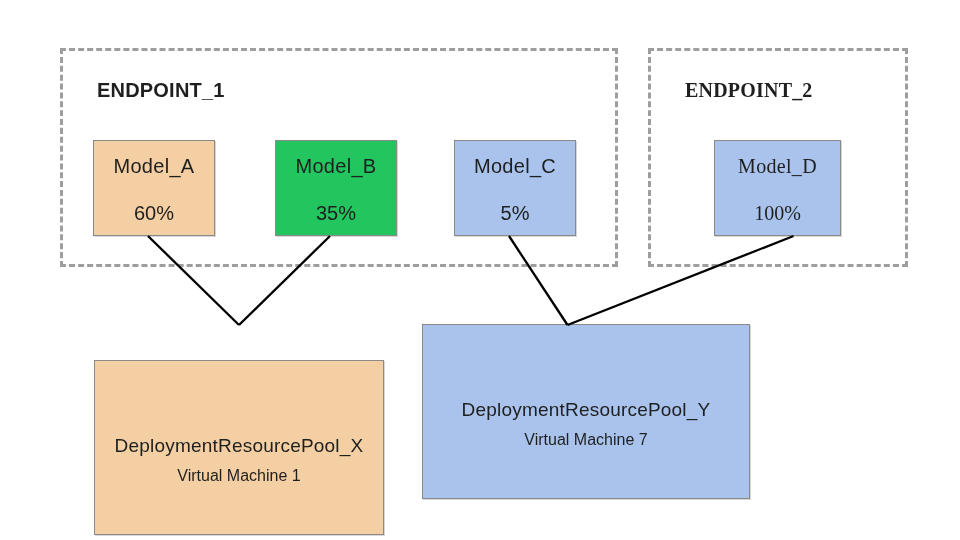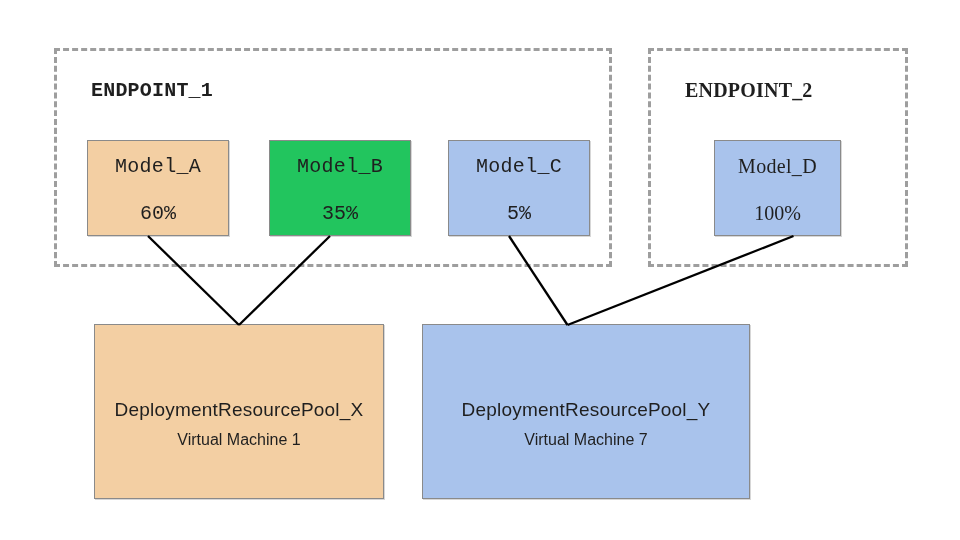--- a/index.html
+++ b/index.html
@@ -15,21 +15,21 @@
     height: 540px;
     background: #ffffff;
     overflow: hidden;
   }
   .endpoint {
     position: absolute;
     box-sizing: border-box;
     border: 3px dashed #9e9e9e;
     background: transparent;
   }
-  #endpoint_1 { left: 54px; top: 48px; width: 558px; height: 219px; font-family: Liberation Mono, monospace; }
+  #endpoint_1 { left: 60px; top: 48px; width: 558px; height: 219px; }
   #endpoint_2 { left: 648px; top: 48px; width: 260px; height: 219px; font-family: Liberation Serif, serif; }
   .endpoint-label {
     position: absolute;
     left: 34px;
     top: 28px;
     font-size: 20px;
     font-weight: bold;
     letter-spacing: 0.2px;
     white-space: nowrap;
   }
@@ -37,21 +37,21 @@
     position: absolute;
     box-sizing: border-box;
     border: 1.5px solid #8a8a8a;
     box-shadow: 1px 1px 0 rgba(140,140,140,0.35);
     display: flex;
     flex-direction: column;
     align-items: center;
     justify-content: space-between;
     padding: 14px 4px 10px 4px;
     top: 89px;
-    width: 142px;
+    width: 122px;
     height: 96px;
   }
   #model_a { left: 30px; }
   #model_b { left: 212px; }
   #model_c { left: 391px; }
   #model_d { left: 63px; width: 127px; justify-content: space-between; }
   .model-name { font-size: 20px; letter-spacing: 0.3px; }
   .traffic { font-size: 20px; }
   .pool {
     position: absolute;
@@ -102,21 +102,21 @@
 
   <div id="endpoint_2" class="endpoint">
     <div class="endpoint-label">ENDPOINT_2</div>
 
     <div id="model_d" class="model-card" style="background: rgb(169, 195, 236);">
       <div class="model-name">Model_D</div>
       <div class="traffic">100%</div>
     </div>
   </div>
 
-  <div id="pool_x" class="pool" style="background: rgb(243, 207, 163);">
+  <div id="pool_x" class="pool" style="background: rgb(243, 207, 163); margin-top: 36px;">
     <div class="pool-name">DeploymentResourcePool_X</div>
     <div class="machine">Virtual Machine 1</div>
   </div>
 
   <div id="pool_y" class="pool" style="background: rgb(169, 195, 236);">
     <div class="pool-name">DeploymentResourcePool_Y</div>
     <div class="machine">Virtual Machine 7</div>
   </div>
 
   <svg id="edges" xmlns="http://www.w3.org/2000/svg" width="960" height="540">

